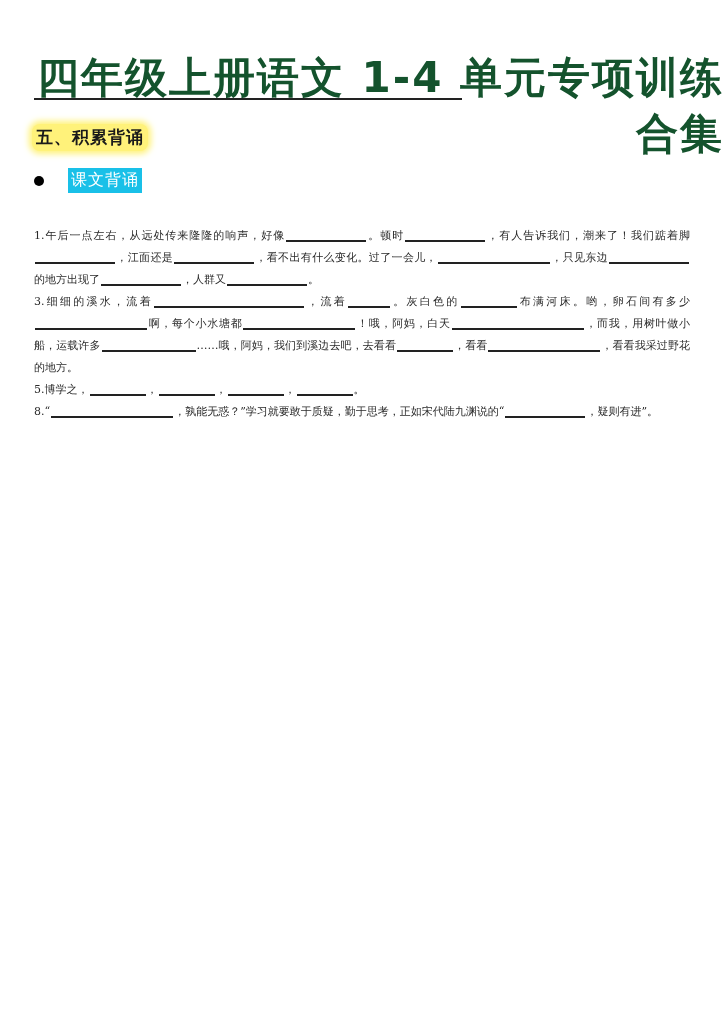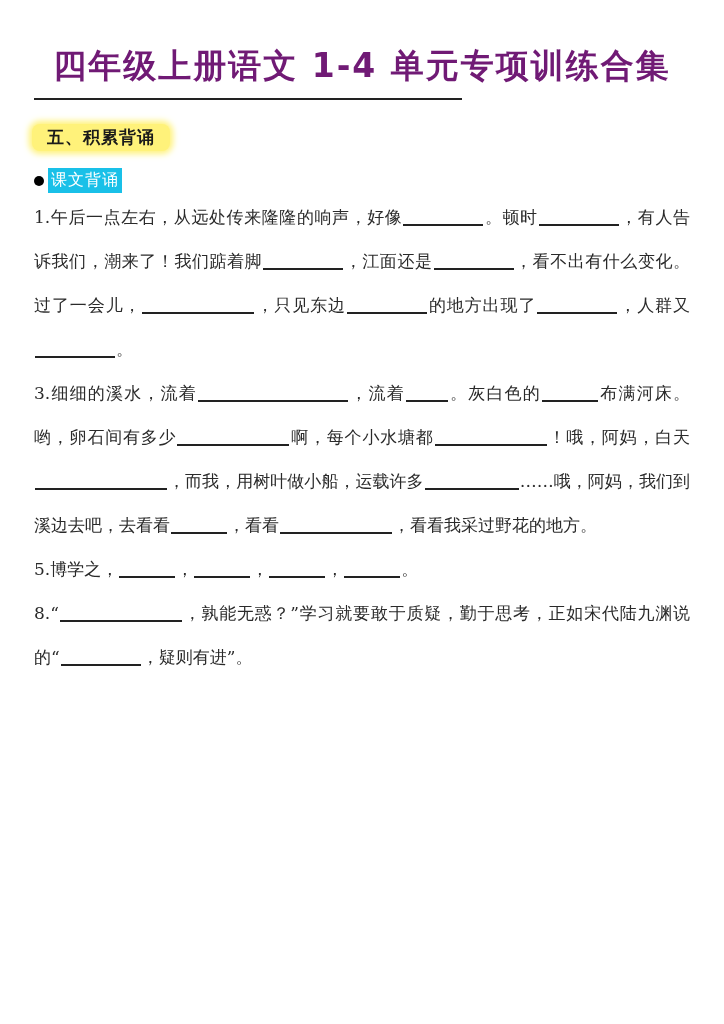--- a/index.html
+++ b/index.html
@@ -13,78 +13,78 @@
       position: relative;
       overflow: hidden;
       font-family: "DejaVu Serif", "Liberation Serif", serif;
       color: #2a2a2a;
     }
     .page-title {
       position: absolute;
       left: 0;
       top: 22px;
       width: 724px;
-      text-align: center;
+      text-align: right;
       font-family: "DejaVu Sans", "Liberation Sans", sans-serif;
-      font-size: 33px;
+      font-size: 42px;
       font-weight: bold;
       letter-spacing: 2px;
-      color: #701a75;
+      color: #14532d;
     }
     .title-rule {
       position: absolute;
       left: 34px;
       top: 98px;
       width: 428px;
       height: 2px;
       background: #222;
     }
     .section-heading {
       position: absolute;
       left: 32px;
       top: 124px;
       font-family: "DejaVu Sans", "Liberation Sans", sans-serif;
       font-size: 17px;
       font-weight: bold;
       color: #1a1a1a;
-      padding: 2px 15px;
+      padding: 2px 4px;
       background: #fff27a;
       border-radius: 8px;
       box-shadow: 0 0 6px 3px #fff27a;
       letter-spacing: 1px;
     }
     .subheading-row {
       position: absolute;
       left: 34px;
       top: 168px;
       display: flex;
       align-items: center;
-      gap: 4px;
+      gap: 24px;
     }
     .bullet-dot {
       width: 10px;
       height: 10px;
       border-radius: 50%;
       background: #000;
     }
     .subheading-label {
       background: #19c0e8;
       color: #ffffff;
       font-family: "DejaVu Sans", "Liberation Sans", sans-serif;
       font-size: 16px;
       padding: 2px 3px;
       letter-spacing: 1px;
     }
     .questions {
       position: absolute;
       left: 34px;
-      top: 195px;
+      top: 225px;
       width: 656px;
-      font-size: 17px;
-      line-height: 44px;
+      font-size: 11px;
+      line-height: 22px;
     }
     .question {
       margin: 0;
       text-align: justify;
       text-align-last: left;
     }
     .blank {
       display: inline-block;
       border-bottom: 2px solid #222;
       height: 1px;

